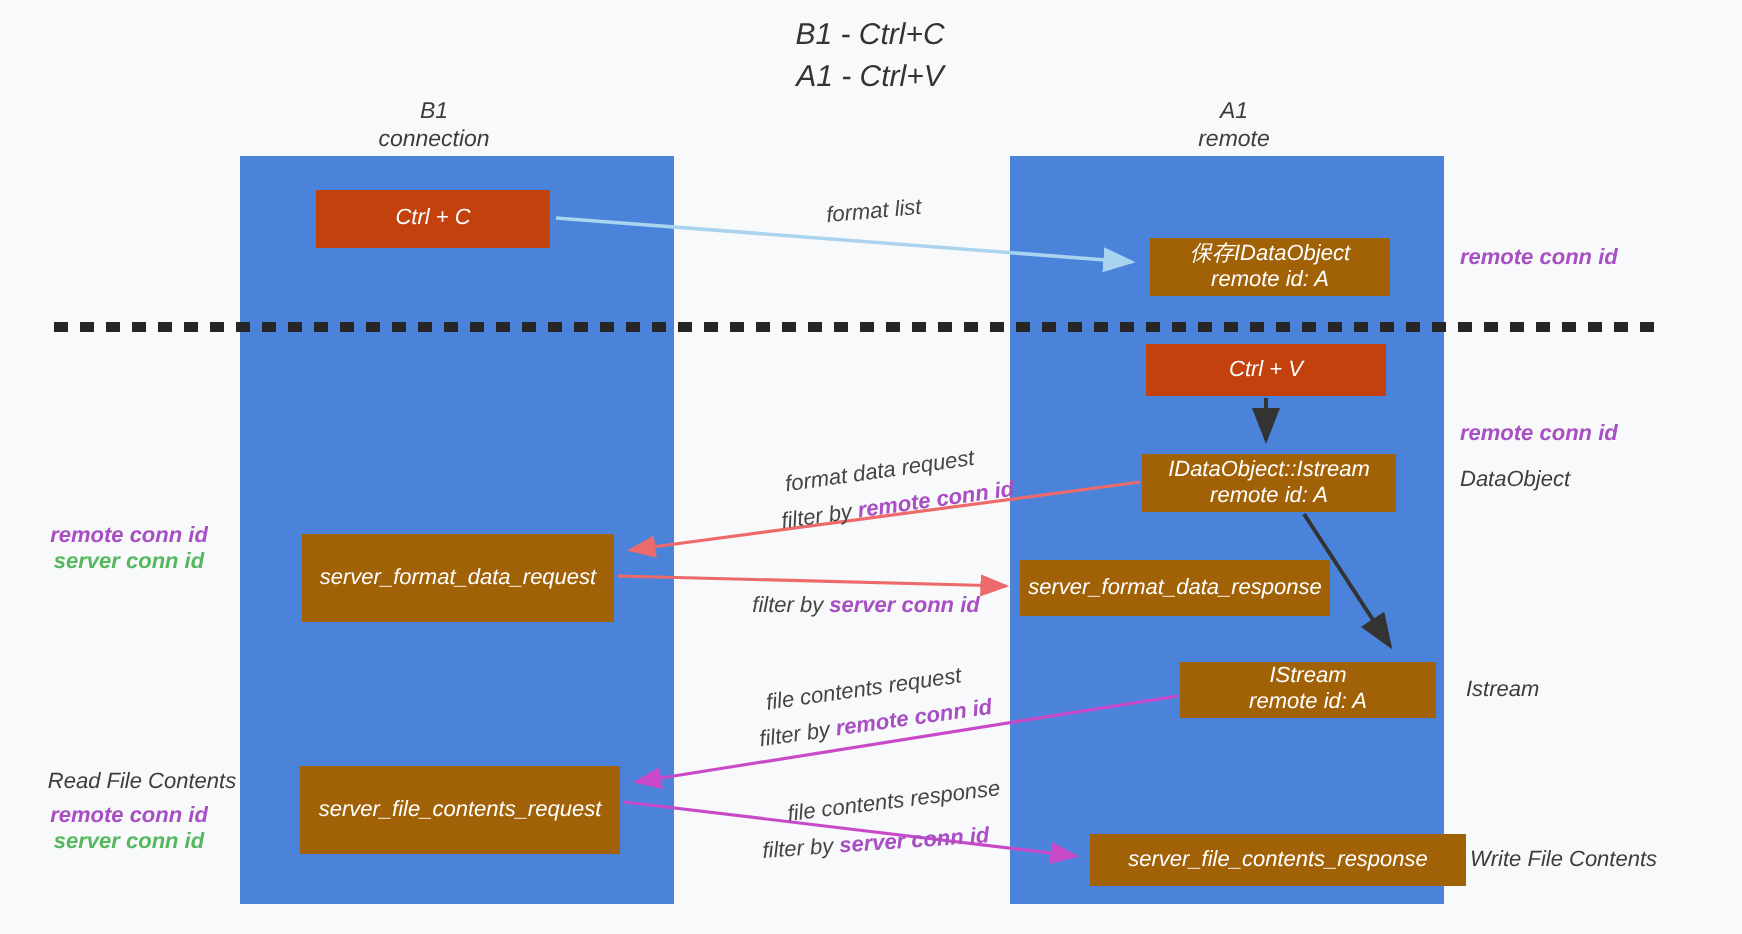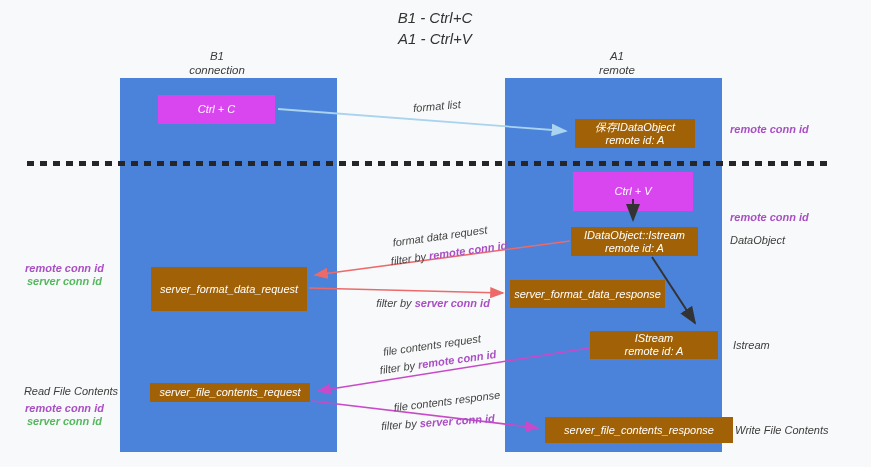--- a/index.html
+++ b/index.html
@@ -10,21 +10,21 @@
     color:#3c3c3c;
     font-style:italic;
   }
   .center { text-align:center; }
   .col { position:absolute; top:78px; width:217px; height:374px; background:#4a83d9; }
   .col-header { position:absolute; top:49px; width:120px; text-align:center;
     font-size:11.5px; line-height:14px; color:#3c3c3c; }
   .box { position:absolute; display:flex; flex-direction:column; align-items:center;
     justify-content:center; background:#a16207; color:#fff; font-size:11px;
     line-height:13px; text-align:center; }
-  .box.green { background:#d946ef; }
+  .box.green { background:#c2410c; }
   .title { position:absolute; left:300px; top:7px; width:270px; text-align:center;
     font-size:15px; line-height:21px; color:#333; }
   .dashed { position:absolute; left:27px; top:161px; width:803px; height:5px;
     background:repeating-linear-gradient(90deg,#262626 0 7px,transparent 7px 13px); }
   .lbl { position:absolute; width:170px; text-align:center; font-size:11px;
     line-height:13px; color:#444; white-space:nowrap; }
   .side { position:absolute; font-size:11px; line-height:13px; white-space:nowrap; }
   .purple { color:#a94fc4; font-weight:bold; }
   .greentx { color:#55b85f; font-weight:bold; }
   .black-lbl { color:#3c3c3c; }
@@ -56,21 +56,21 @@
 
   <div class="box green" style="left:158px; top:95px; width:117px; height:29px;">
     <div>Ctrl + C</div>
   </div>
 
   <div class="box" style="left:575px; top:119px; width:120px; height:29px;">
     <div>保存IDataObject</div>
     <div>remote id: A</div>
   </div>
 
-  <div class="box green" style="left:573px; top:172px; width:120px; height:39px;">
+  <div class="box green" style="left:573px; top:172px; width:120px; height:26px;">
     <div>Ctrl + V</div>
   </div>
 
   <div class="box" style="left:571px; top:227px; width:127px; height:29px;">
     <div>IDataObject::Istream</div>
     <div>remote id: A</div>
   </div>
 
   <div class="box" style="left:151px; top:267px; width:156px; height:44px;">
     <div>server_format_data_request</div>
@@ -78,21 +78,21 @@
 
   <div class="box" style="left:510px; top:280px; width:155px; height:28px;">
     <div>server_format_data_response</div>
   </div>
 
   <div class="box" style="left:590px; top:331px; width:128px; height:28px;">
     <div>IStream</div>
     <div>remote id: A</div>
   </div>
 
-  <div class="box" style="left:150px; top:383px; width:160px; height:19px;">
+  <div class="box" style="left:150px; top:383px; width:160px; height:44px;">
     <div>server_file_contents_request</div>
   </div>
 
   <div class="box" style="left:545px; top:417px; width:188px; height:26px;">
     <div>server_file_contents_response</div>
   </div>
 
   <svg class="overlay" width="871" height="467" viewBox="0 0 871 467">
     <defs>
       <marker id="m-blue" markerWidth="9" markerHeight="7" refX="8" refY="3.5" orient="auto">

